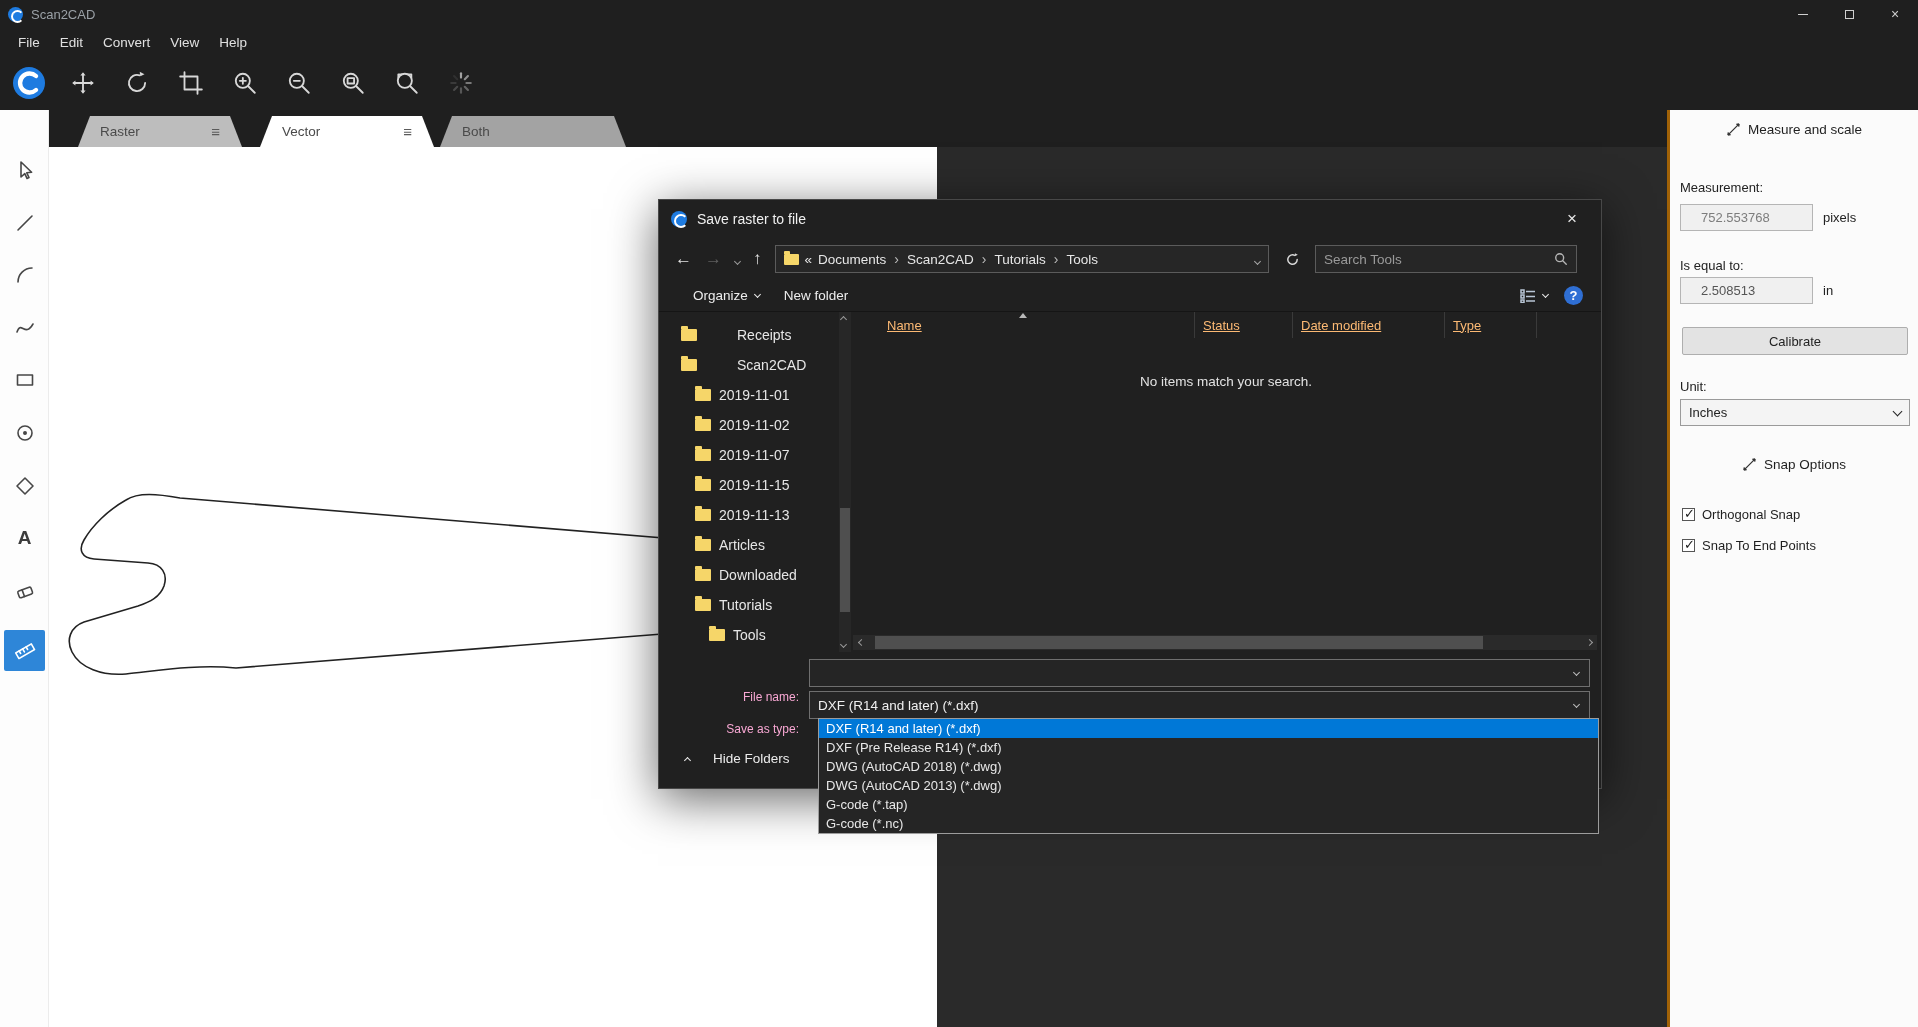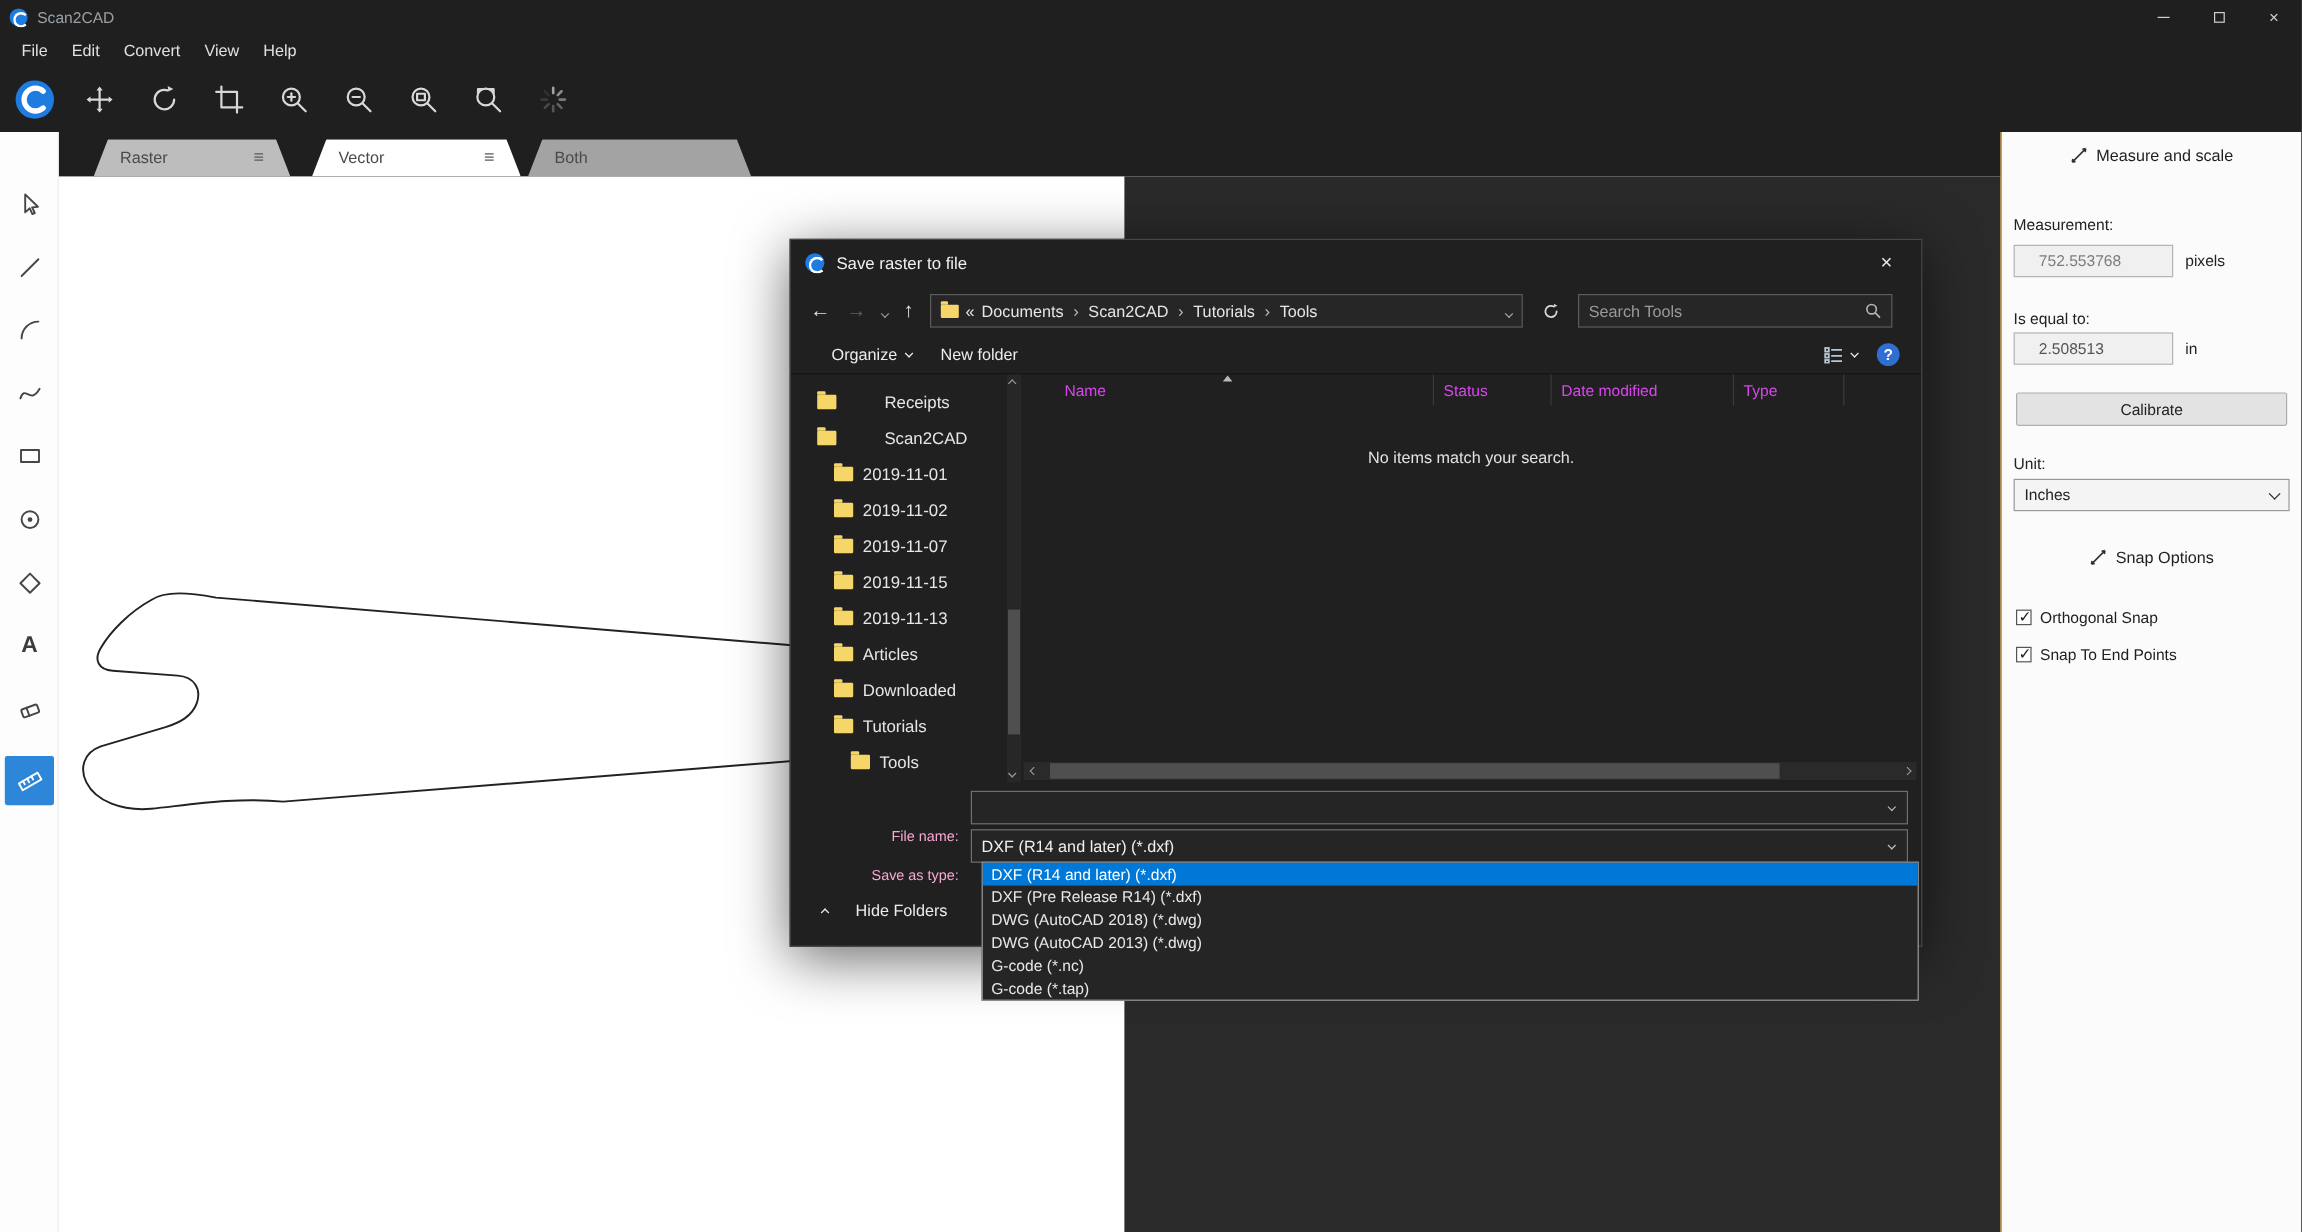--- a/index.html
+++ b/index.html
@@ -39,21 +39,21 @@
   .sidebar { position:absolute; left:0; top:-37px; width:49px; height:917px; background:#fdfdfd; border-right:1px solid #ececec; }
   .tool { position:absolute; left:4px; width:41px; height:41px; display:flex; align-items:center; justify-content:center; border-radius:2px; }
   .tool svg { stroke:#474747; fill:none; stroke-width:1.6; stroke-linecap:round; stroke-linejoin:round; }
   .tool.selected { background:#2e86d8; }
   .tool.selected svg { stroke:#ffffff; }
   .tool .a-glyph { font-size:19px; font-weight:bold; color:#3c3c3c; }
   .canvas-dark { position:absolute; left:937px; top:0; width:730px; height:880px; background:#2a2a2a; }
   .wrench-svg { position:absolute; left:0; top:0; pointer-events:none; }
 
   
-  .rpanel { position:absolute; left:1667px; top:110px; width:251px; height:917px; background:#fbfbfb; border-left:1px solid #a16207; color:#1f1f1f; }
+  .rpanel { position:absolute; left:1667px; top:110px; width:251px; height:917px; background:#fbfbfb; border-left:3px solid #a16207; color:#1f1f1f; }
   .rp-header { position:absolute; left:0; width:100%; display:flex; align-items:center; justify-content:center; gap:7px; font-size:13.5px; color:#1f1f1f; }
   .rp-header svg { stroke:#333; fill:none; stroke-width:1.4; }
   .rp-label { position:absolute; left:10px; font-size:13px; color:#222; }
   .rp-inputrow { position:absolute; left:10px; display:flex; align-items:center; gap:10px; }
   .rp-inputrow input { width:133px; height:27px; border:1px solid #b5b5b5; background:#f0f0f0; color:#7d7d7d; font-size:13px; padding:0 20px; font-family:"Liberation Sans", sans-serif; }
   .rp-unit { font-size:13px; color:#222; }
   .rp-btn { position:absolute; left:12px; width:226px; height:28px; background:#e3e3e3; border:1px solid #aeaeae; border-radius:2px; font-size:13px; color:#222; display:flex; align-items:center; justify-content:center; }
   .rp-select { position:absolute; left:10px; width:230px; height:27px; background:#f4f4f4; border:1px solid #9a9a9a; display:flex; align-items:center; justify-content:space-between; padding:0 8px; font-size:13px; color:#222; }
   .chk-row { position:absolute; left:12px; display:flex; align-items:center; gap:7px; font-size:13px; color:#1f1f1f; }
   .chk-box { width:13px; height:13px; border:1px solid #555; background:#fff; position:relative; }
@@ -104,21 +104,21 @@
   .tree-item.lvl3 { padding-left:50px; }
   .folder-ic { width:16px; height:12px; background:#f6d669; border-radius:1px; position:relative; flex:0 0 auto; }
   .folder-ic::before { content:""; position:absolute; left:0; top:-3px; width:7px; height:3px; background:#f6d669; border-radius:1px 1px 0 0; }
   .tree-scroll { width:12px; position:relative; background:#272727; }
   .tree-scroll .chev { position:absolute; left:2px; color:#9a9a9a; }
   .ts-up { top:5px; }
   .ts-down { bottom:5px; }
   .ts-thumb { position:absolute; left:1px; top:196px; width:10px; height:104px; background:#4f4f4f; }
 
   .filelist { flex:1; position:relative; }
-  .col-headers { display:flex; height:26px; font-size:13px; color:#d946ef; }
+  .col-headers { display:flex; height:26px; font-size:13px; color:#fdba74;text-decoration:underline; }
   .col { display:flex; align-items:center; padding-left:8px; border-right:1px solid #3a3a3a; position:relative; }
   .col-name { width:344px; padding-left:36px; }
   .col-status { width:98px; }
   .col-date { width:152px; }
   .col-type { width:92px; }
   .sort-caret { position:absolute; top:1px; left:168px; width:0; height:0; border-left:4px solid transparent; border-right:4px solid transparent; border-bottom:5px solid #b9b9b9; }
   .empty-msg { position:absolute; top:62px; left:0; width:100%; text-align:center; font-size:13.5px; color:#e2e2e2; }
   .hscroll { position:absolute; bottom:2px; left:2px; width:744px; height:15px; background:#2a2a2a; display:flex; align-items:center; }
   .hs-arrow { width:16px; display:flex; align-items:center; justify-content:center; color:#9a9a9a; }
   .hs-thumb { position:absolute; left:22px; top:1px; width:608px; height:13px; background:#4f4f4f; }
@@ -518,18 +518,18 @@
     <div class="hide-folders">
       <span class="chev sm up" style="margin-top:3px"></span>
       <span>Hide Folders</span>
     </div>
 
     <div class="type-dd">
       <div class="type-opt selected">DXF (R14 and later) (*.dxf)</div>
       <div class="type-opt">DXF (Pre Release R14) (*.dxf)</div>
       <div class="type-opt">DWG (AutoCAD 2018) (*.dwg)</div>
       <div class="type-opt">DWG (AutoCAD 2013) (*.dwg)</div>
+      <div class="type-opt">G-code (*.tap)</div>
       <div class="type-opt">G-code (*.nc)</div>
-      <div class="type-opt">G-code (*.tap)</div>
     </div>
   </div>
 
 </div>
 
 </body></html>

